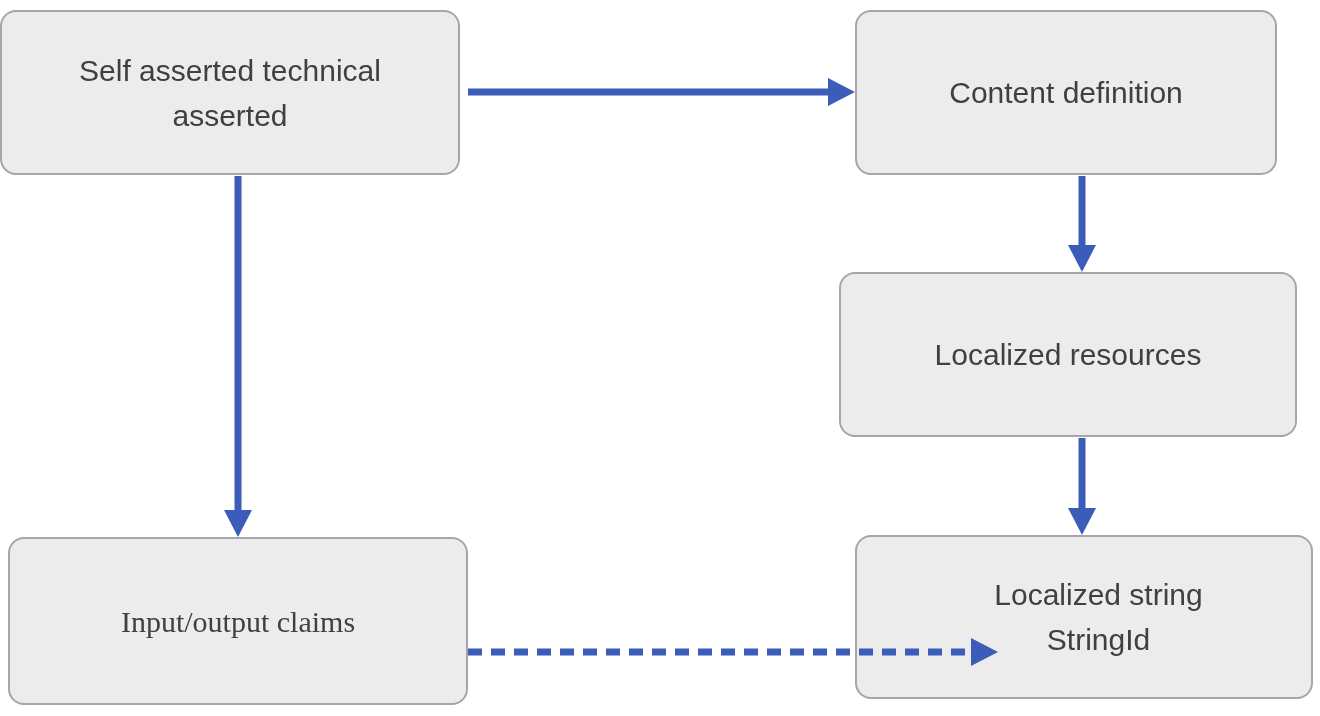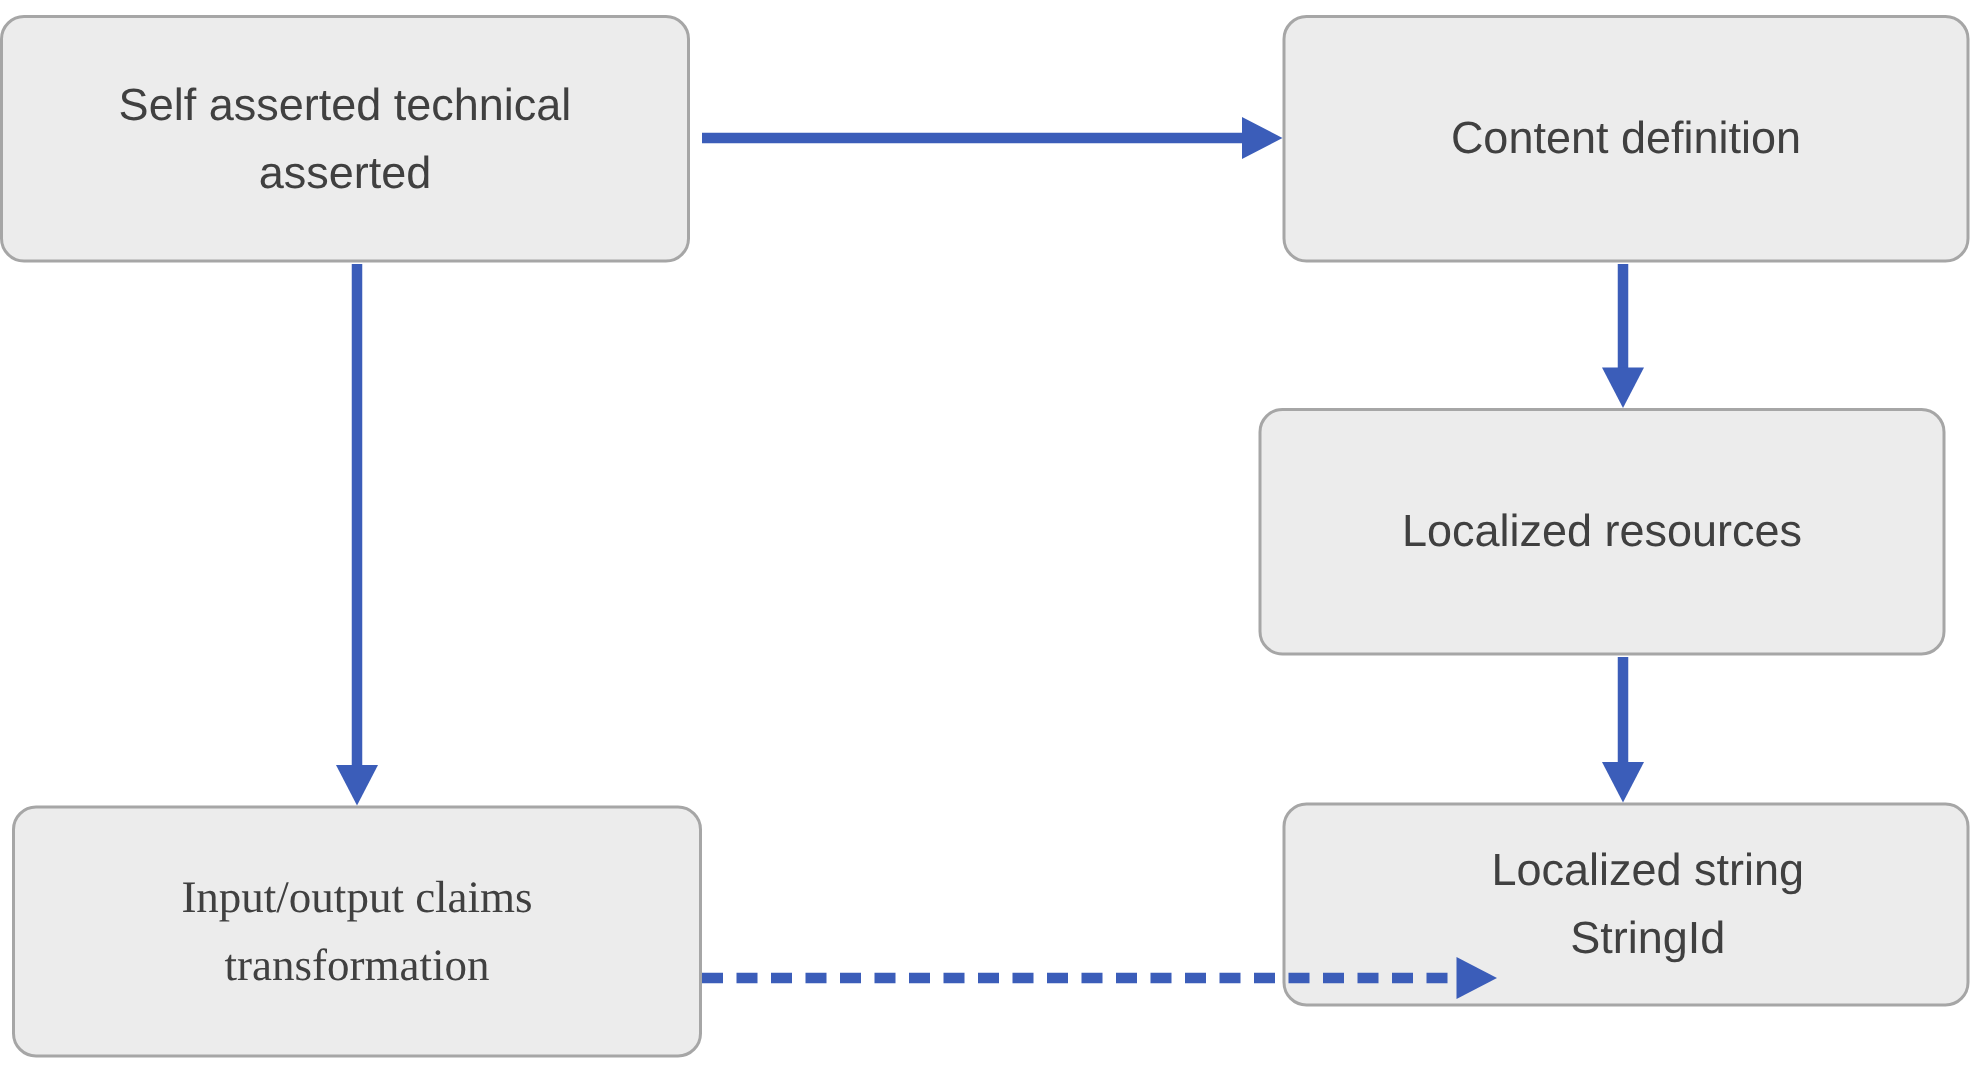--- a/index.html
+++ b/index.html
@@ -31,24 +31,24 @@
     line-height: 1.5;
   }
   .node .line {
     display: block;
   }
   .node .bold-line {
     display: block;
     font-weight: normal;
   }
   #node-a { left: 0;   top: 10px;  width: 460px; height: 165px; }
-  #node-b { left: 855px; top: 10px;  width: 458px; height: 165px; }
+  #node-b { left: 855px; top: 10px;  width: 422px; height: 165px; }
   #node-c { left: 839px; top: 272px; width: 458px; height: 165px; }
   #node-d { left: 8px;   top: 537px; width: 460px; height: 168px; font-family: Liberation Serif, serif; }
-  #node-e { left: 855px; top: 535px; width: 458px; height: 136px; padding-left: 29px; }
+  #node-e { left: 855px; top: 535px; width: 458px; height: 164px; padding-left: 29px; }
   #edges-layer {
     position: absolute;
     left: 0;
     top: 0;
     width: 1320px;
     height: 716px;
     pointer-events: none;
     z-index: 5;
   }
 </style>
@@ -65,21 +65,20 @@
   <div class="node" id="node-b">
     <span class="line">Content definition</span>
   </div>
 
   <div class="node" id="node-c">
     <span class="line">Localized resources</span>
   </div>
 
   <div class="node" id="node-d">
     <span class="line">Input/output claims</span>
-    <span class="line">transformation</span>
   </div>
 
   <div class="node" id="node-e">
     <span class="line">Localized string</span>
     <span class="bold-line">StringId</span>
   </div>
 
   <svg id="edges-layer" viewBox="0 0 1320 716" xmlns="http://www.w3.org/2000/svg">
 
     <line x1="468" y1="92" x2="829" y2="92" stroke="#3b5db9" stroke-width="7"></line>

